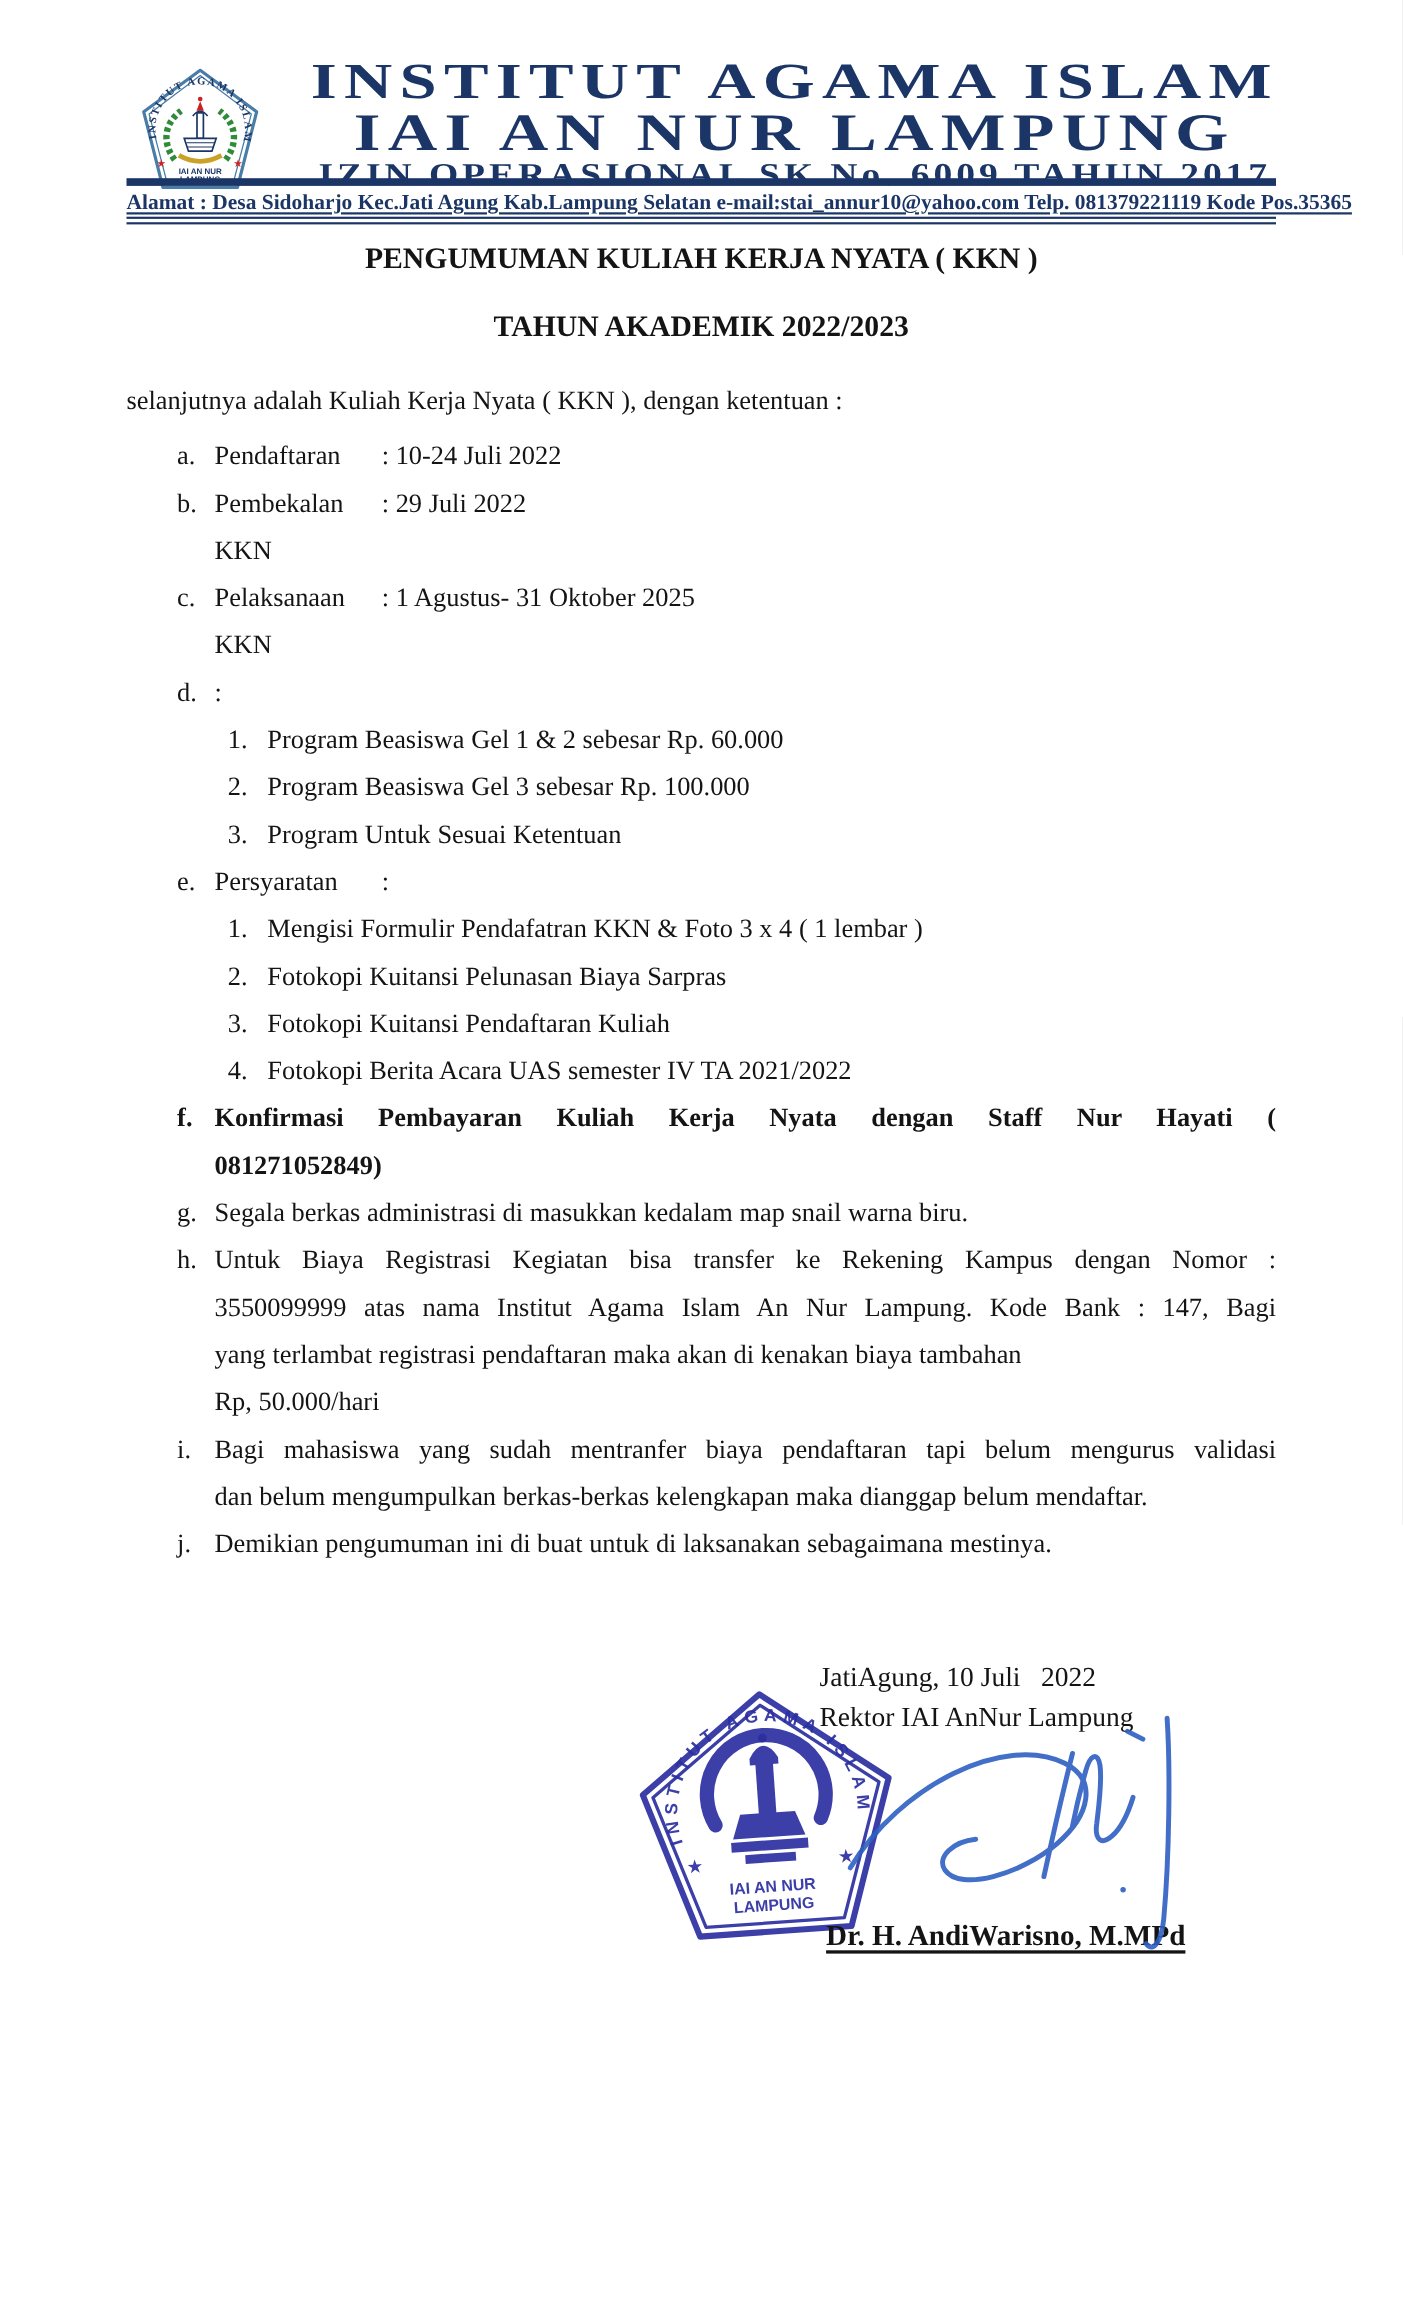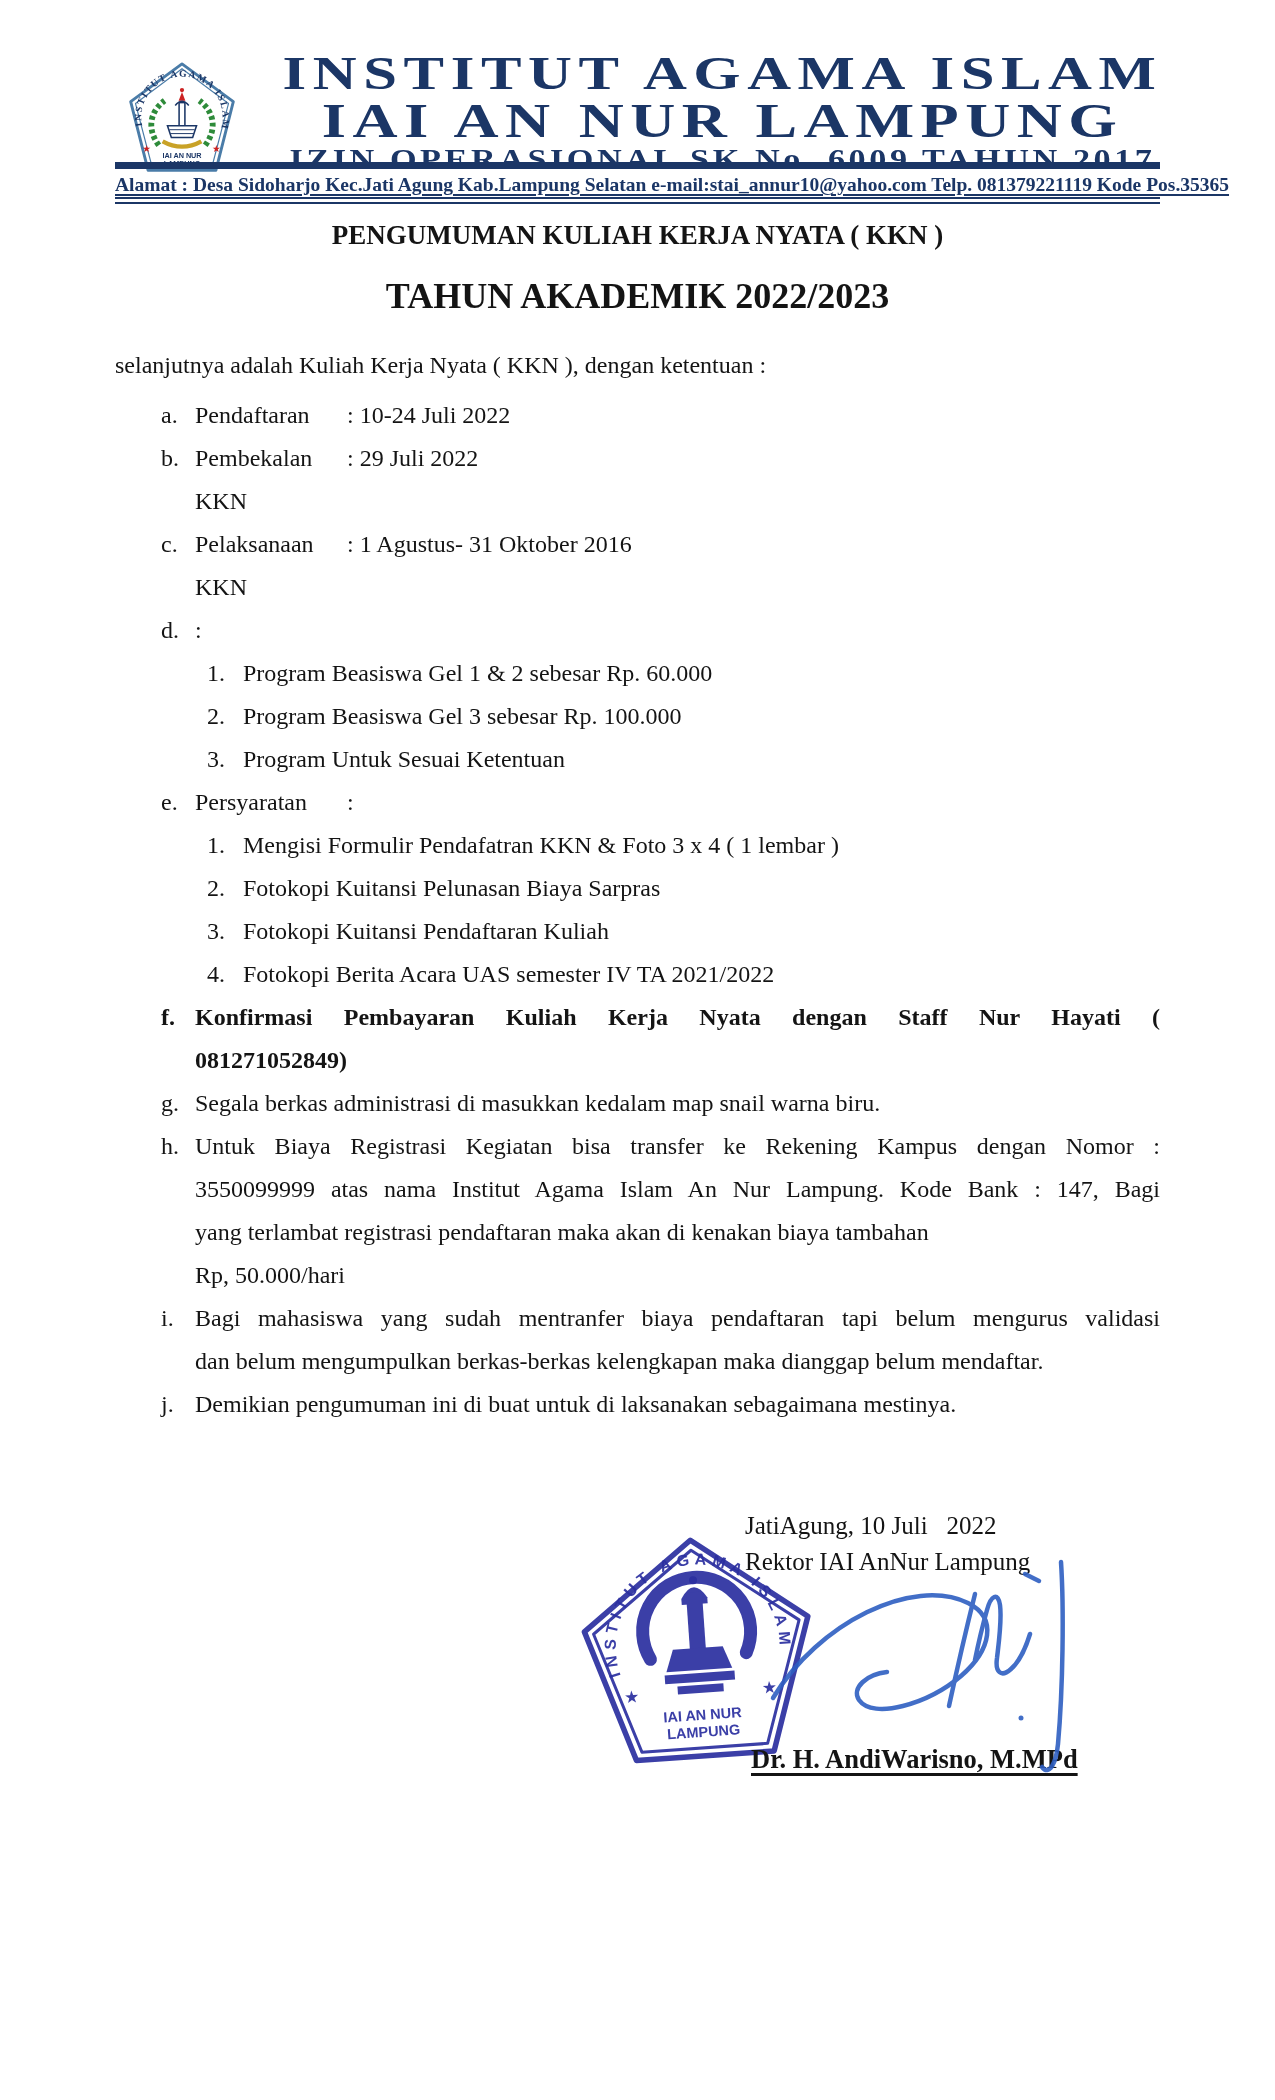--- a/index.html
+++ b/index.html
@@ -23,21 +23,21 @@
   .lh3{font-size:29px;line-height:31px;letter-spacing:3px;transform:scaleX(1.18);transform-origin:center;white-space:nowrap;}
   .navy-bar{position:absolute;left:0;right:0;top:122px;height:7px;background:#1b3666;}
   .address{
     position:absolute;left:0;right:0;top:134px;
     font-size:19.5px;font-weight:bold;color:#1b3666;text-align:center;white-space:nowrap;
     text-decoration:underline;text-decoration-thickness:2px;text-underline-offset:3px;
   }
   .double-rule{position:absolute;left:0;right:0;top:157px;height:3px;border-top:2.5px solid #1b3666;border-bottom:2.5px solid #1b3666;}
   
   .title1{margin:20px 0 0 0;text-align:center;font-size:27px;font-weight:bold;line-height:34px;}
-  .title2{margin:27px 0 17px 0;text-align:center;font-size:36px;font-weight:bold;line-height:34px;}
+  .title2{margin:27px 0 17px 0;text-align:center;font-size:27px;font-weight:bold;line-height:34px;}
   
   .intro{margin:26px 0 0 0;font-size:24px;line-height:53px;}
   .jl{text-align:justify;text-align-last:justify;}
   .list{margin-top:2px;font-size:24px;line-height:43px;}
   .row{display:flex;margin-left:46px;}
   .ltr{width:34px;flex:0 0 34px;}
   .lbl{width:152px;flex:0 0 152px;}
   .val{flex:1;}
   .txt{flex:1;}
   .subrow{display:flex;margin-left:92px;}
@@ -109,21 +109,21 @@
       <span class="val">: 10-24 Juli 2022</span>
     </div>
     <div class="row">
       <span class="ltr">b.</span>
       <span class="lbl">Pembekalan KKN</span>
       <span class="val">: 29 Juli 2022</span>
     </div>
     <div class="row">
       <span class="ltr">c.</span>
       <span class="lbl">Pelaksanaan KKN</span>
-      <span class="val">: 1 Agustus- 31 Oktober 2016</span>
+      <span class="val">: 1 Agustus- 31 Oktober 2025</span>
     </div>
 
     <div class="row">
       <span class="ltr">d.</span>
       <span class="val">:</span>
     </div>
     <div class="subrow">
       <span class="num">1.</span>
       <span>Program Beasiswa Gel 1 &amp; 2 sebesar Rp. 60.000</span>
     </div>

